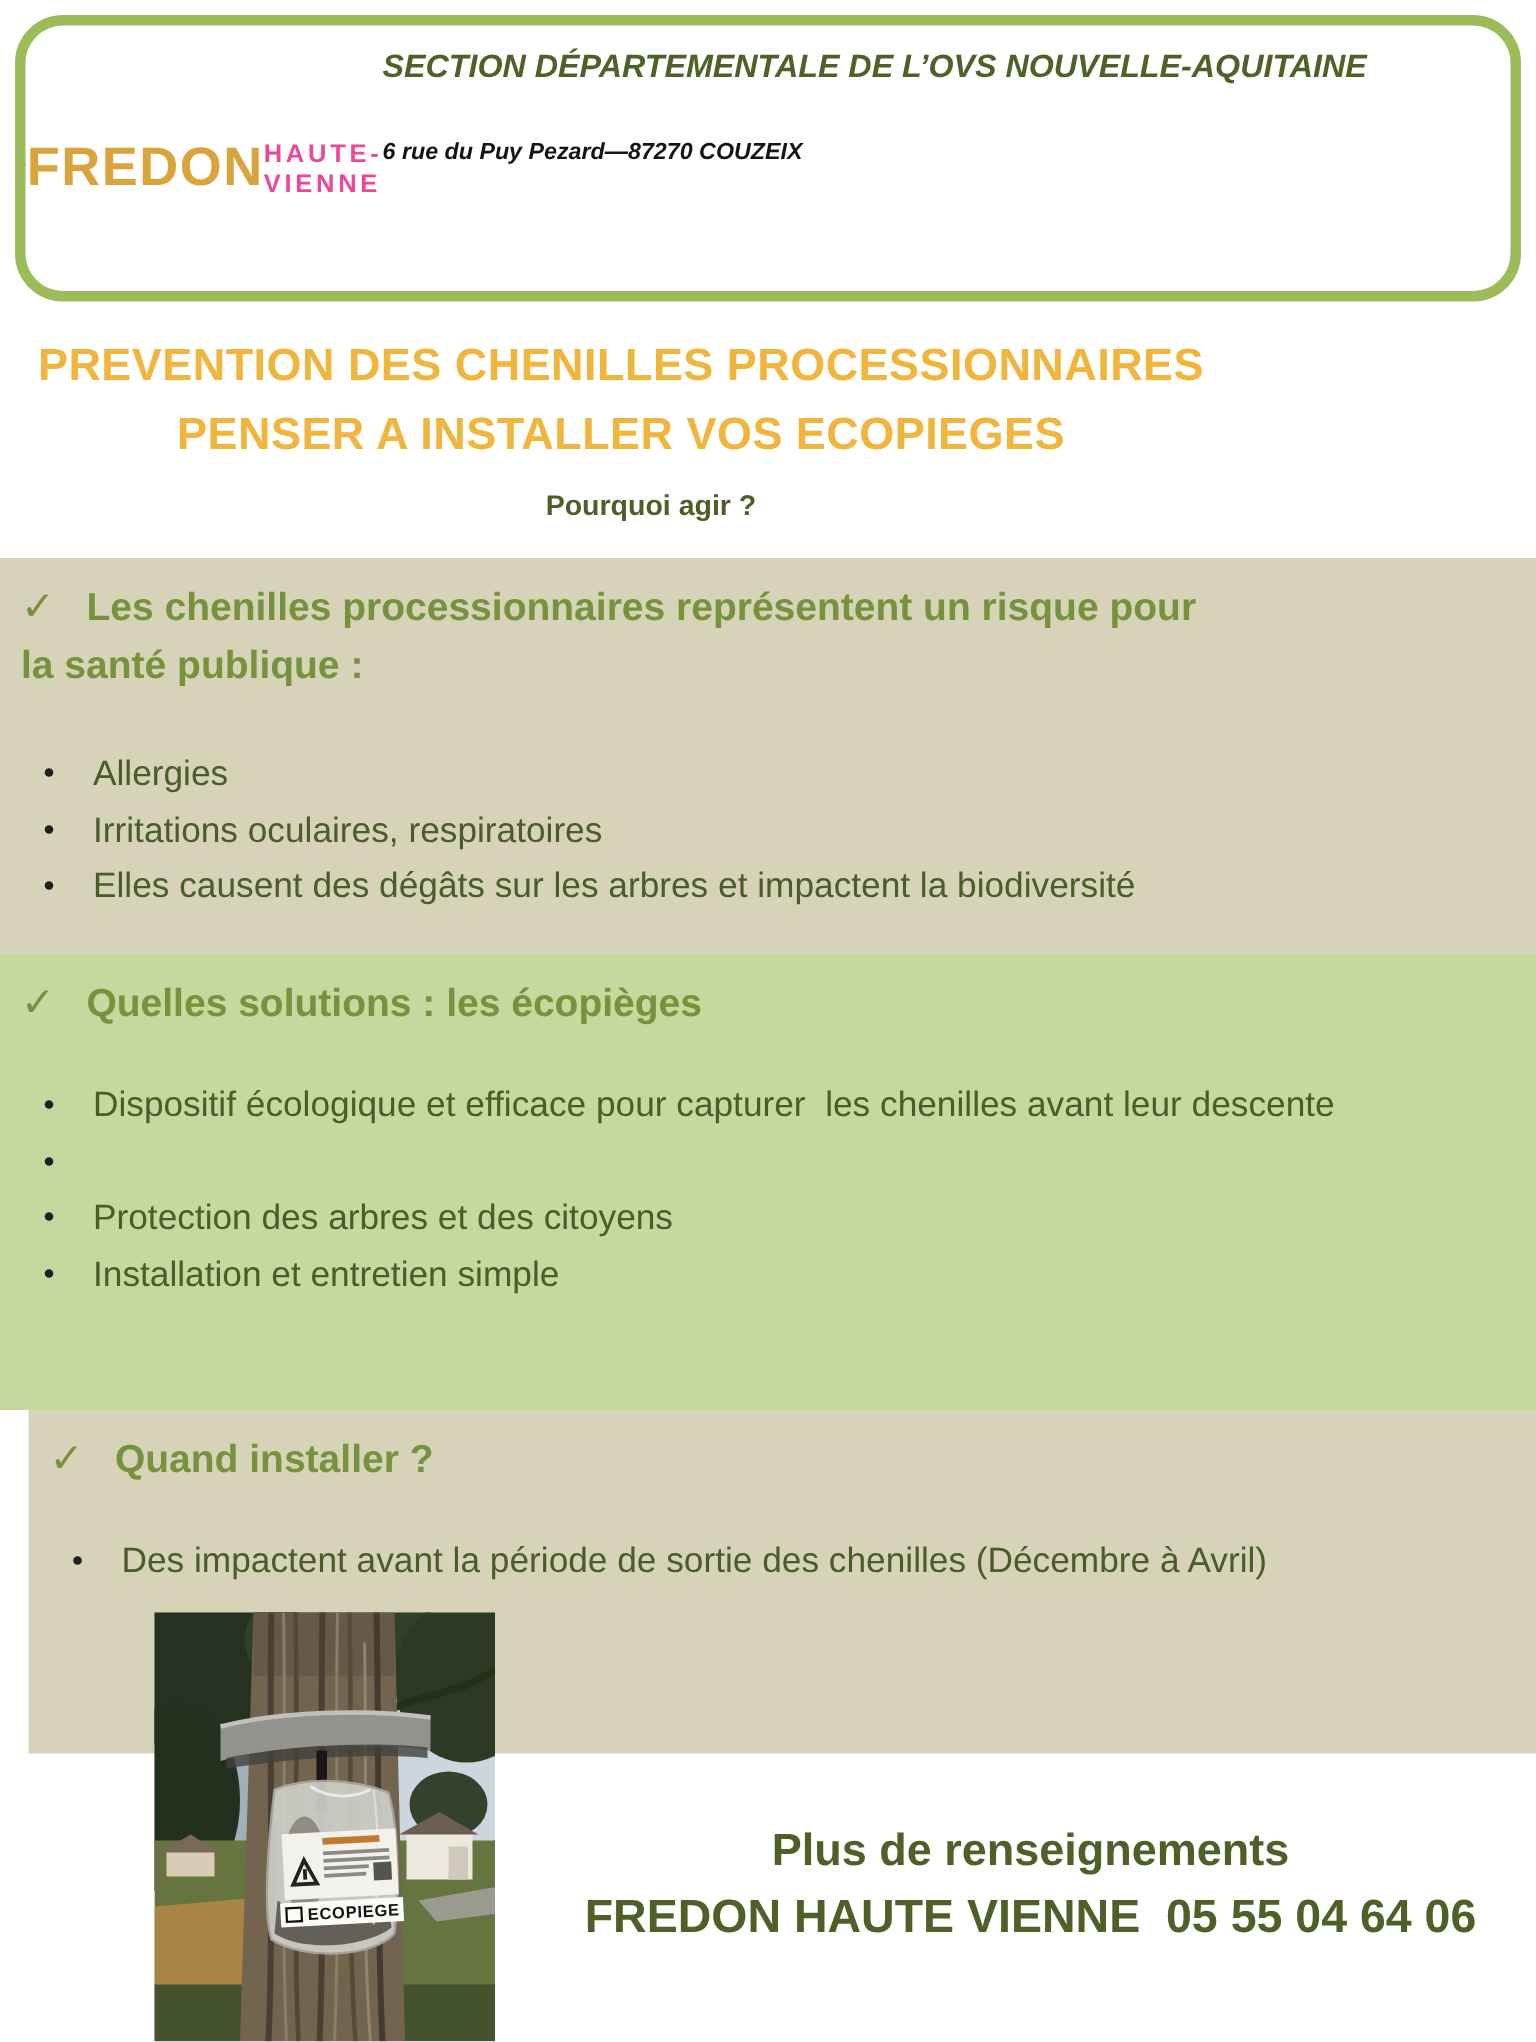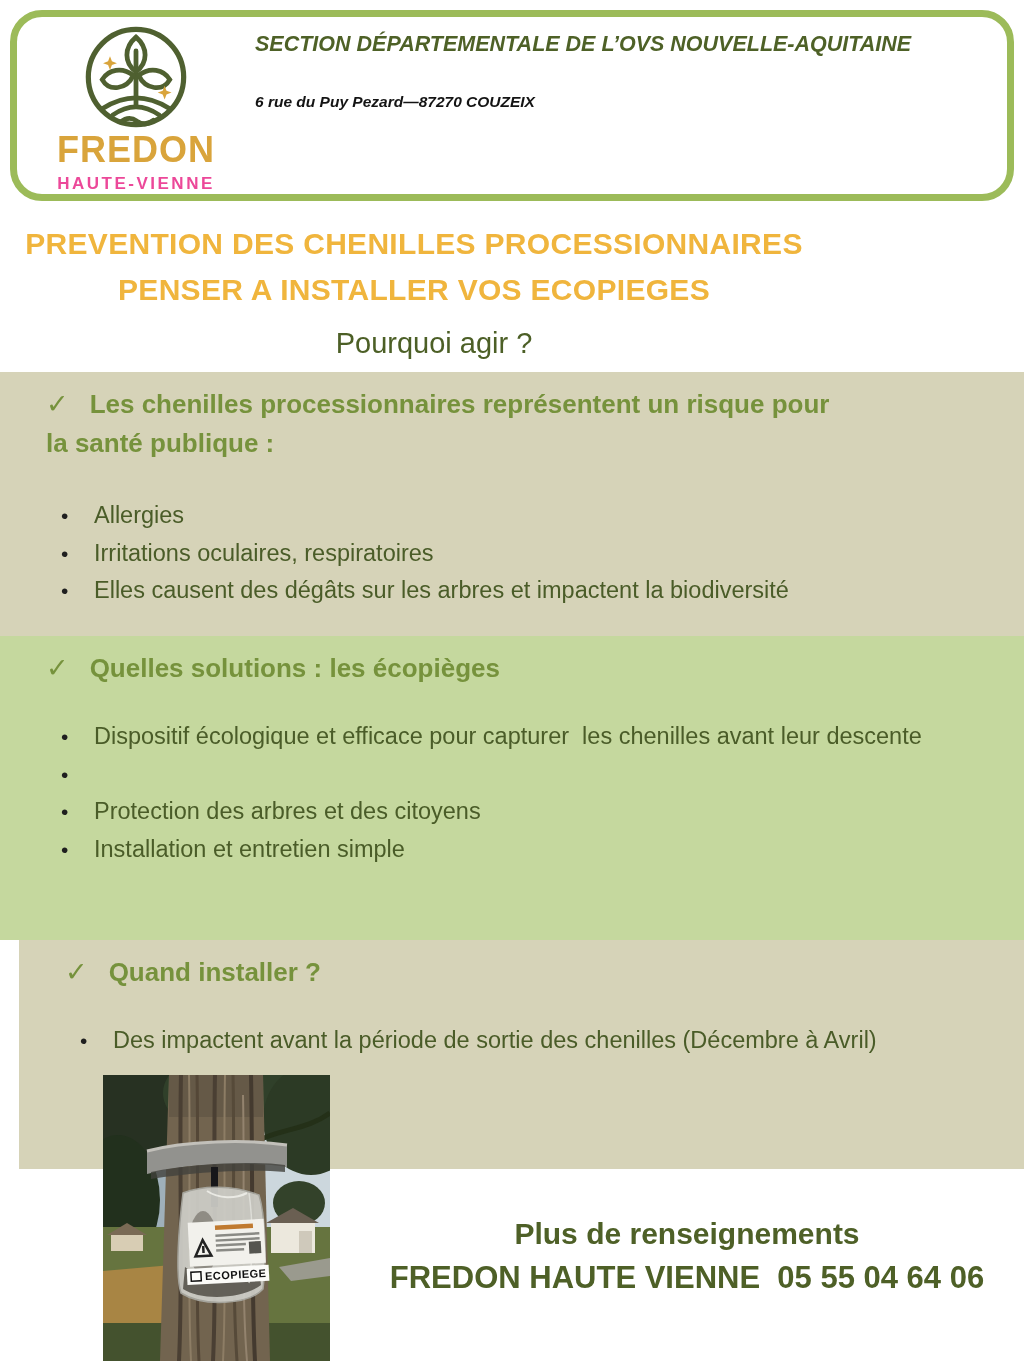--- a/index.html
+++ b/index.html
@@ -20,21 +20,21 @@
     left: 10px; top: 10px;
     width: 1004px; height: 191px;
     border: 7px solid #9cbb59;
     border-radius: 32px;
     background: #ffffff;
     display: flex;
   }
   .logo-block {
     width: 238px;
     display: flex;
-    flex-direction: column;
+    flex-direction: row;
     align-items: center;
     padding-top: 8px;
   }
   .logo-mark { width: 116px; height: 116px; }
   .logo-name {
     font-size: 36px;
     font-weight: 700;
     color: #d9a43b;
     letter-spacing: 1px;
     line-height: 1;
@@ -75,27 +75,27 @@
     font-weight: 700;
     line-height: 46px;
     color: #f0b53d;
     letter-spacing: 0.3px;
   }
   .subtitle {
     position: absolute;
     top: 327px; left: 0;
     width: 868px;
     text-align: center;
-    font-size: 29px;
-    font-weight: 400;
+    font-size: 19px;
+    font-weight: 700;
     color: #4c5f26;
   }
 
   
-  .sec { position: absolute; left: 0; width: 1024px; padding-left: 32px; }
+  .sec { position: absolute; left: 0; width: 1024px; }
   .sec1 { top: 372px; height: 264px; background: #d6d3b8; }
   .sec2 { top: 636px; height: 304px; background: #c5d89e; }
   .sec3 { top: 940px; height: 229px; background: #d6d3b8; margin-left: 19px; }
 
   .sec-heading {
     padding: 13px 20px 0 14px;
     font-size: 26px;
     font-weight: 700;
     line-height: 39px;
     color: #76923c;

